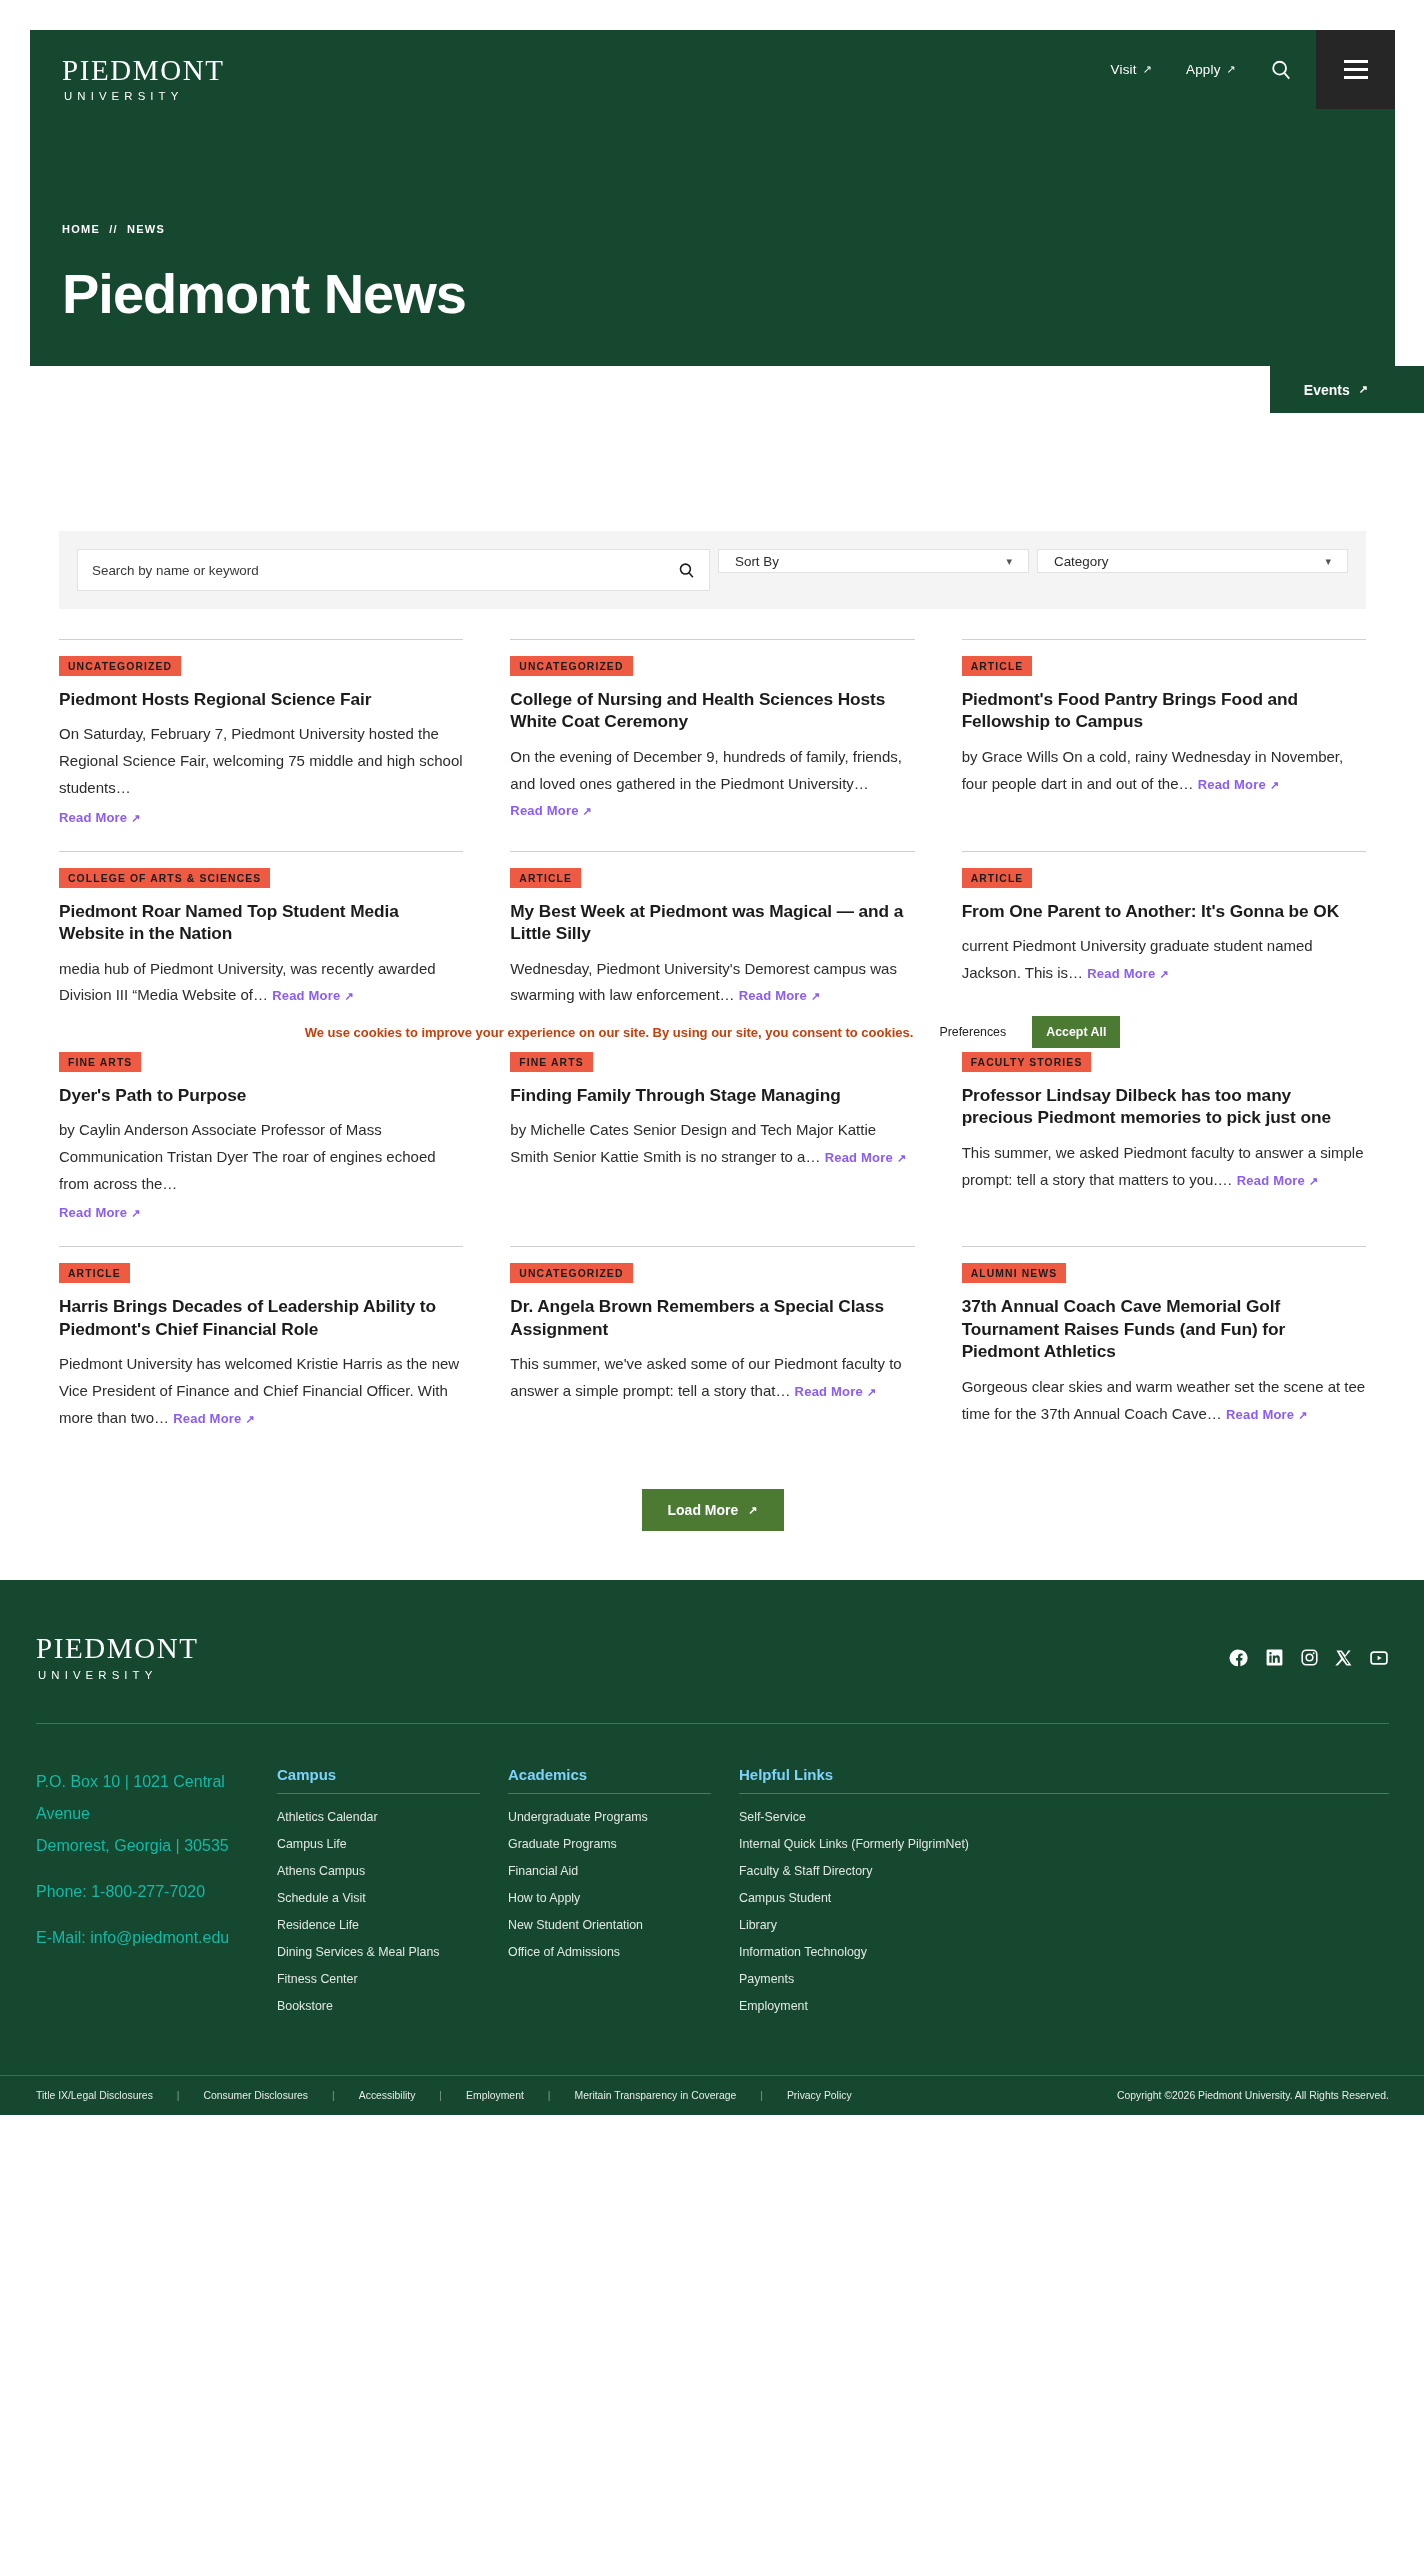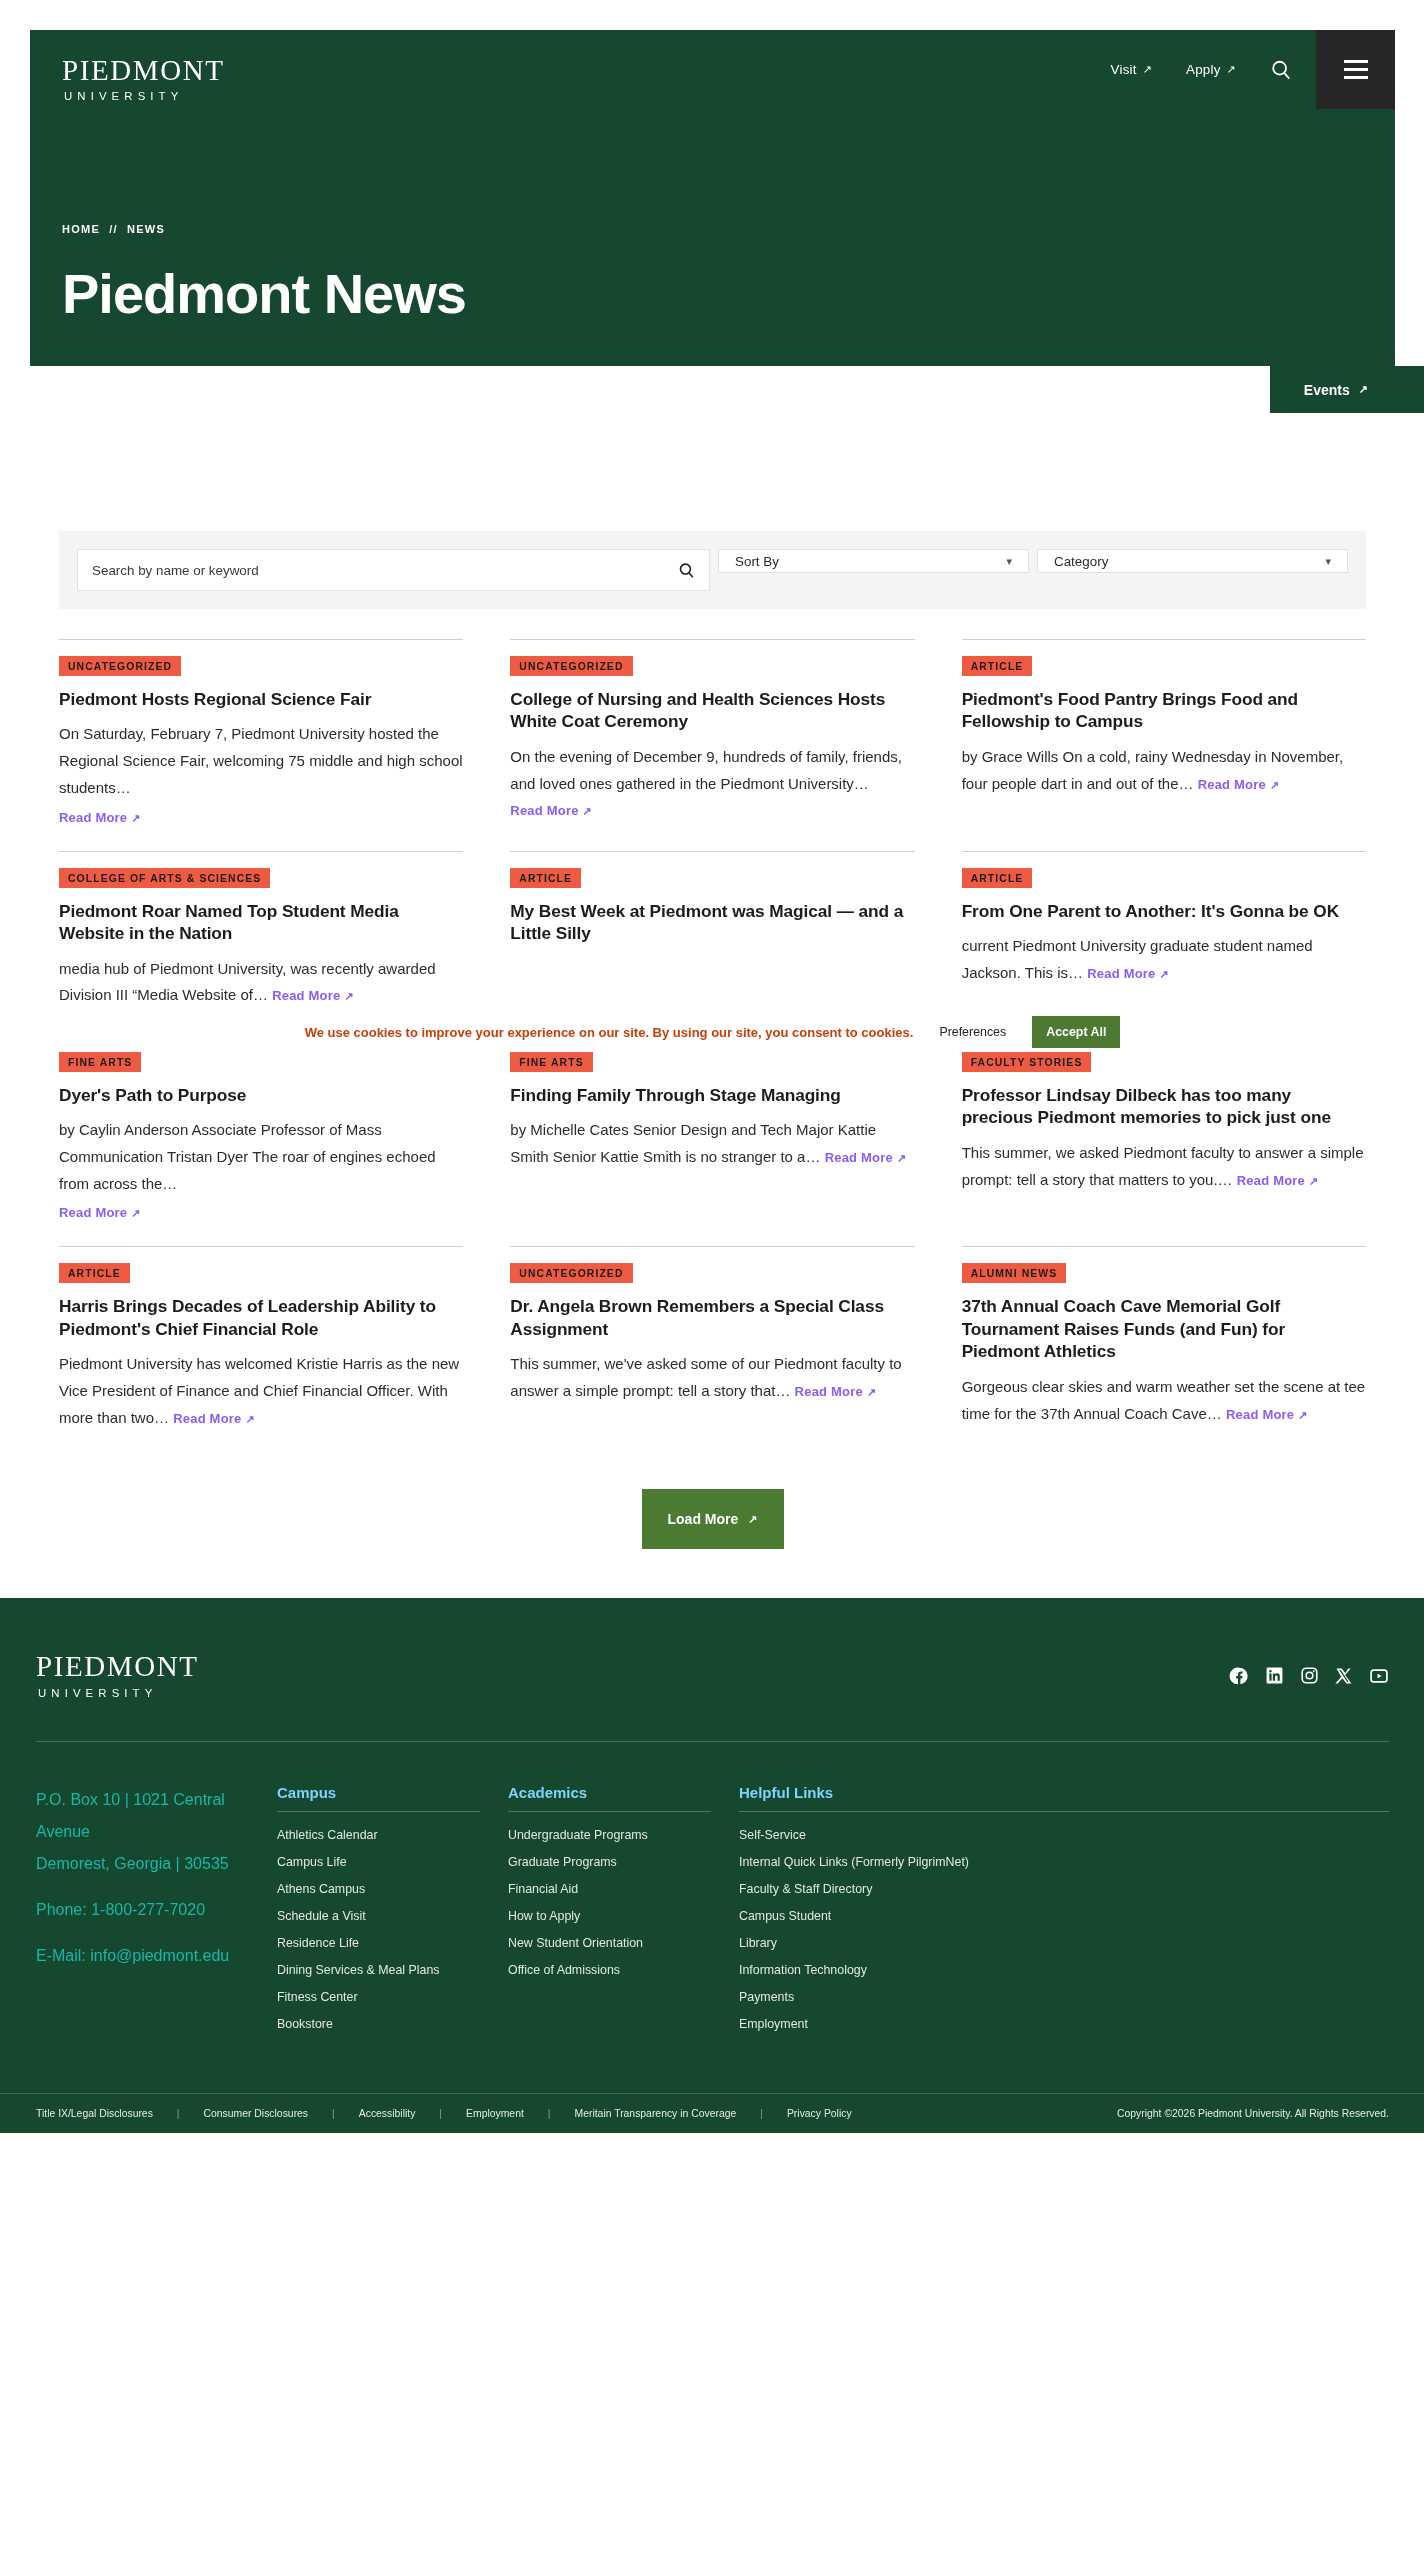--- a/index.html
+++ b/index.html
@@ -186,21 +186,21 @@
   .read-more-block { display: block; margin-top: 8px; }
 
   
   .load-more-wrap { display:flex; justify-content:center; margin: 32px 0 49px 0; }
   .load-more {
     background: #4c7a33;
     color: #fff;
     border: 0;
     font-family: "Liberation Sans", sans-serif;
     font-size: 14px; font-weight: 700;
-    padding: 22px 26px;
+    padding: 13px 26px;
     display: inline-flex; align-items: center; gap: 10px;
     cursor: pointer;
   }
 
   
   .cookie-banner {
     position: absolute;
     left: 0; right: 0;
     top: 1013px;
     background: #ffffff;
@@ -343,21 +343,21 @@
       <span>Category</span>
       <span class="caret">▾</span>
     </div>
   </div>
 
   <div class="grid" id="article-grid">
       <div class="card"><span class="tag">UNCATEGORIZED</span><div class="card-title">Piedmont Hosts Regional Science Fair</div><p class="card-excerpt"><span>On Saturday, February 7, Piedmont University hosted the Regional Science Fair, welcoming 75 middle and high school students…</span></p><a class="read-more read-more-block"><span>Read More</span><span class="arrow-ne">↗</span></a></div>
       <div class="card"><span class="tag">UNCATEGORIZED</span><div class="card-title">College of Nursing and Health Sciences Hosts White Coat Ceremony</div><p class="card-excerpt"><span>On the evening of December 9, hundreds of family, friends, and loved ones gathered in the Piedmont University…</span> <a class="read-more"><span>Read More</span><span class="arrow-ne">↗</span></a></p></div>
       <div class="card"><span class="tag">ARTICLE</span><div class="card-title">Piedmont's Food Pantry Brings Food and Fellowship to Campus</div><p class="card-excerpt"><span>by Grace Wills On a cold, rainy Wednesday in November, four people dart in and out of the…</span> <a class="read-more"><span>Read More</span><span class="arrow-ne">↗</span></a></p></div>
       <div class="card"><span class="tag">COLLEGE OF ARTS &amp; SCIENCES</span><div class="card-title">Piedmont Roar Named Top Student Media Website in the Nation</div><p class="card-excerpt"><span>media hub of Piedmont University, was recently awarded Division III “Media Website of…</span> <a class="read-more"><span>Read More</span><span class="arrow-ne">↗</span></a></p></div>
-      <div class="card"><span class="tag">ARTICLE</span><div class="card-title">My Best Week at Piedmont was Magical — and a Little Silly</div></div>
+      <div class="card"><span class="tag">ARTICLE</span><div class="card-title">My Best Week at Piedmont was Magical — and a Little Silly</div><p class="card-excerpt"><span>Wednesday, Piedmont University's Demorest campus was swarming with law enforcement…</span> <a class="read-more"><span>Read More</span><span class="arrow-ne">↗</span></a></p></div>
       <div class="card"><span class="tag">ARTICLE</span><div class="card-title">From One Parent to Another: It's Gonna be OK</div><p class="card-excerpt"><span>current Piedmont University graduate student named Jackson. This is…</span> <a class="read-more"><span>Read More</span><span class="arrow-ne">↗</span></a></p></div>
       <div class="card"><span class="tag">FINE ARTS</span><div class="card-title">Dyer's Path to Purpose</div><p class="card-excerpt"><span>by Caylin Anderson Associate Professor of Mass Communication Tristan Dyer The roar of engines echoed from across the…</span></p><a class="read-more read-more-block"><span>Read More</span><span class="arrow-ne">↗</span></a></div>
       <div class="card"><span class="tag">FINE ARTS</span><div class="card-title">Finding Family Through Stage Managing</div><p class="card-excerpt"><span>by Michelle Cates Senior Design and Tech Major Kattie Smith Senior Kattie Smith is no stranger to a…</span> <a class="read-more"><span>Read More</span><span class="arrow-ne">↗</span></a></p></div>
       <div class="card"><span class="tag">FACULTY STORIES</span><div class="card-title">Professor Lindsay Dilbeck has too many precious Piedmont memories to pick just one</div><p class="card-excerpt"><span>This summer, we asked Piedmont faculty to answer a simple prompt: tell a story that matters to you.…</span> <a class="read-more"><span>Read More</span><span class="arrow-ne">↗</span></a></p></div>
       <div class="card"><span class="tag">ARTICLE</span><div class="card-title">Harris Brings Decades of Leadership Ability to Piedmont's Chief Financial Role</div><p class="card-excerpt"><span>Piedmont University has welcomed Kristie Harris as the new Vice President of Finance and Chief Financial Officer. With more than two…</span> <a class="read-more"><span>Read More</span><span class="arrow-ne">↗</span></a></p></div>
       <div class="card"><span class="tag">UNCATEGORIZED</span><div class="card-title">Dr. Angela Brown Remembers a Special Class Assignment</div><p class="card-excerpt"><span>This summer, we've asked some of our Piedmont faculty to answer a simple prompt: tell a story that…</span> <a class="read-more"><span>Read More</span><span class="arrow-ne">↗</span></a></p></div>
       <div class="card"><span class="tag">ALUMNI NEWS</span><div class="card-title">37th Annual Coach Cave Memorial Golf Tournament Raises Funds (and Fun) for Piedmont Athletics</div><p class="card-excerpt"><span>Gorgeous clear skies and warm weather set the scene at tee time for the 37th Annual Coach Cave…</span> <a class="read-more"><span>Read More</span><span class="arrow-ne">↗</span></a></p></div>
     </div>
 
   <div class="load-more-wrap">

